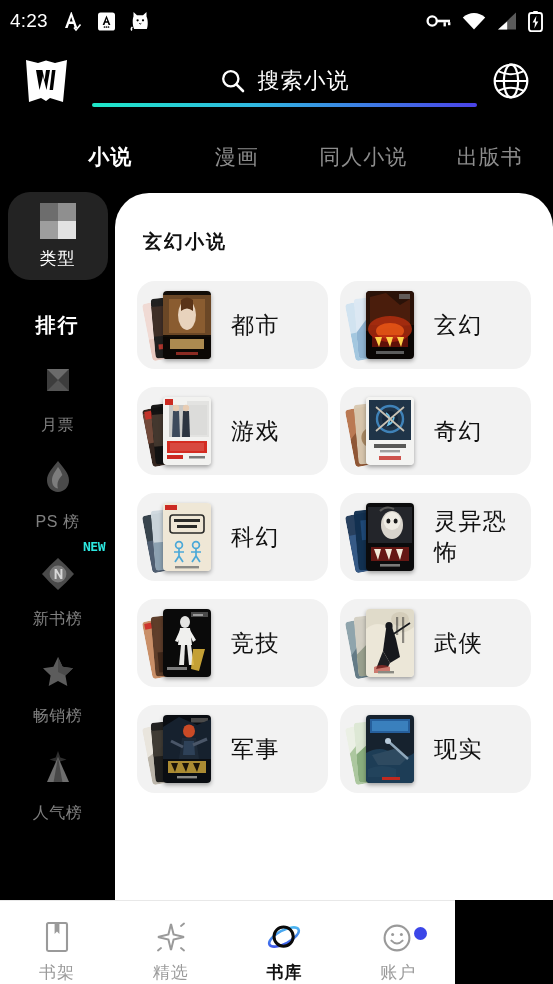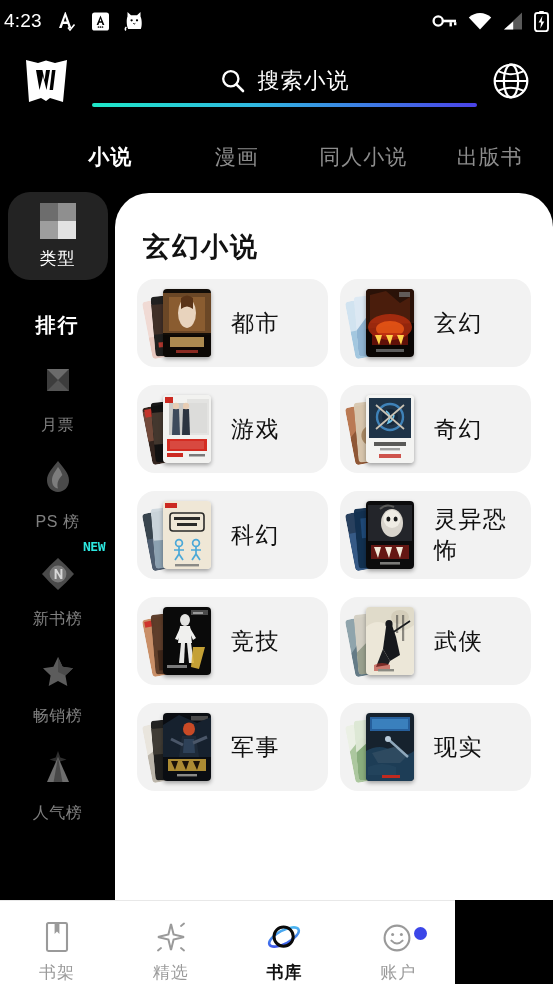--- a/index.html
+++ b/index.html
@@ -7,21 +7,21 @@
     width:553px; height:984px;
     background:#000;
     font-family:"Liberation Sans","DejaVu Sans",sans-serif;
     overflow:hidden;
   }
   #app { position:relative; width:553px; height:984px; background:#000; overflow:hidden; }
 
   
   .statusbar {
     position:absolute; top:0; left:0; width:553px; height:42px;
-    display:flex; align-items:center; padding:0 4px; background:#000;
+    display:flex; align-items:center; padding:0 10px; background:#000;
   }
   .sb-time { color:#fff; font-size:19px; letter-spacing:.2px; }
   .sb-left-icons { display:flex; align-items:center; gap:13px; margin-left:16px; }
   .sb-spacer { flex:1; }
   .sb-right-icons { display:flex; align-items:center; gap:10px; }
   .sb-ico { display:block; }
 
   
   .header {
     position:absolute; top:42px; left:0; width:553px; height:78px;
@@ -81,22 +81,22 @@
     letter-spacing:-.5px;
   }
 
   
   .panel {
     position:absolute; top:193px; left:115px; right:0; bottom:84px;
     background:#fff; border-top-left-radius:34px; border-top-right-radius:34px;
     overflow:hidden; padding:0 22px;
   }
   .panel-title {
-    font-size:27px; font-weight:bold; color:#111;
-    margin:36px 0 14px 6px; letter-spacing:2px;
+    font-size:19px; font-weight:bold; color:#111;
+    margin:36px 0 26px 6px; letter-spacing:2px;
   }
   .cat-grid { display:grid; grid-template-columns:1fr 1fr; gap:18px 12px; }
   .cat-card {
     background:#f2f2f2; border-radius:18px; height:88px;
     display:flex; align-items:center; padding:0 10px; overflow:hidden;
   }
   .cover-stack { position:relative; width:72px; height:74px; flex:0 0 72px; }
   .cv { position:absolute; border-radius:4px; overflow:hidden; }
   .cv.back2 { width:40px; height:58px; left:0;  top:12px; transform:rotate(-11deg); opacity:.95; }
   .cv.back1 { width:42px; height:60px; left:6px; top:9px;  transform:rotate(-5deg);  opacity:.97; }

